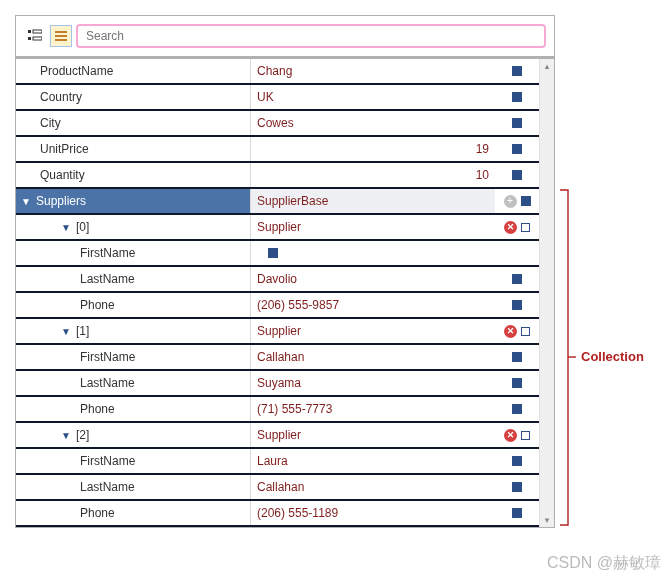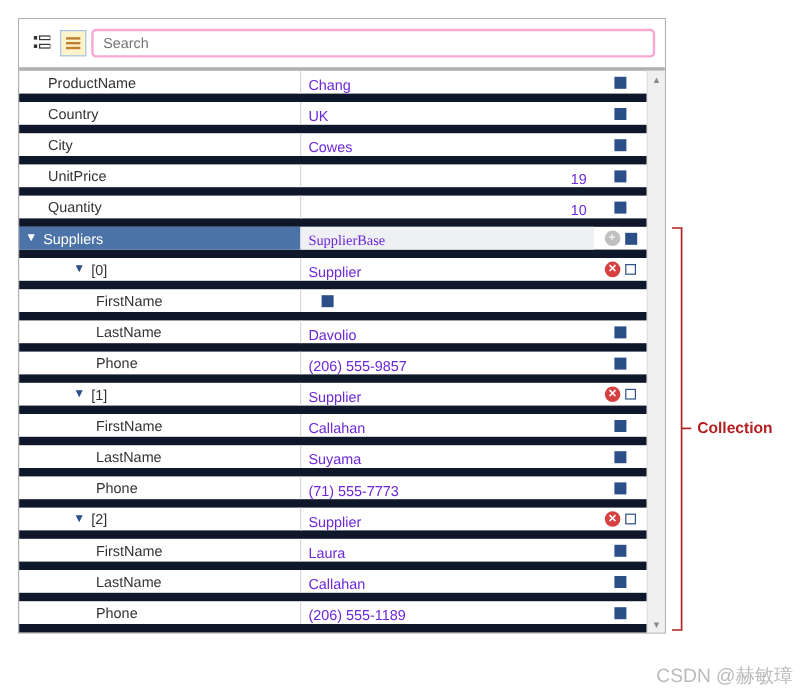--- a/index.html
+++ b/index.html
@@ -5,26 +5,26 @@
   * { box-sizing: border-box; }
   body { margin: 0; font-family: "Segoe UI", Tahoma, sans-serif; font-size: 12px; background: #fff; }
   .wrapper { position: relative; width: 667px; height: 576px; padding: 15px; }
   .outer { border: 1px solid #b0b0b0; width: 540px; background: #fff; position: relative; }
   .toolbar { display: flex; align-items: center; padding: 8px; gap: 4px; border-bottom: 3px solid #b0b0b0; background: #fff; }
   .toolbtn { width: 22px; height: 22px; display: flex; align-items: center; justify-content: center; border: 1px solid transparent; cursor: pointer; color: #333; }
   .toolbtn.active { border: 1px solid #a0c5e8; background: #fff3cc; }
   .searchbox { flex: 1; border: 2px solid #f9a8d4; border-radius: 4px; padding: 4px 8px; font-size: 12px; height: 24px; outline: none; color: #888; }
   .body { position: relative; display: flex; }
   .grid { flex: 1; }
-  .row { display: flex; height: 26px; border-bottom: 7px solid #0f172a; align-items: center; }
+  .row { display: flex; height: 26px; border-bottom: 2px solid #0f172a; align-items: center; }
   .labelcell { width: 235px; min-width:235px; display: flex; align-items: center; border-right: 1px solid #d8d8d8; height: 100%; padding-left: 4px; color: #333; }
-  .valuecell { flex: 1; display: flex; align-items: flex-end; height: 100%; padding: 0 6px; color: #6d28d9; }
+  .valuecell { flex: 1; display: flex; align-items: center; height: 100%; padding: 0 6px; color: #7f1d1d; }
   .valuecell.num { justify-content: flex-end; }
   .sel .labelcell { background: #4b73a7; color: #fff; }
-  .sel .valuecell { background: #eef0f3; font-family: Liberation Serif, serif; }
+  .sel .valuecell { background: #eef0f3; }
   .rowicons { width: 44px; display: flex; align-items:center; justify-content:center; gap:4px; height:100%; }
   .chev { width: 12px; display:inline-flex; justify-content:center; color:#000; font-size:10px; margin-right:4px; cursor:pointer; }
   .sel .chev { color:#fff; }
   .indent1 { padding-left: 24px; }
   .indent2 { padding-left: 44px; }
   .indent3 { padding-left: 64px; }
   .sq { width:10px; height:10px; background:#2c4f87; display:inline-block; }
   .sqo { width:9px; height:9px; border:1px solid #2c4f87; background:#fff; display:inline-block; }
   .add { width:13px; height:13px; border-radius:50%; background:#c0c0c0; color:#fff; display:inline-flex; align-items:center; justify-content:center; font-size:10px; line-height:1; cursor:pointer; }
   .del { width:13px; height:13px; border-radius:50%; background:#d64040; color:#fff; display:inline-flex; align-items:center; justify-content:center; font-size:9px; line-height:1; cursor:pointer; font-weight:bold;}

